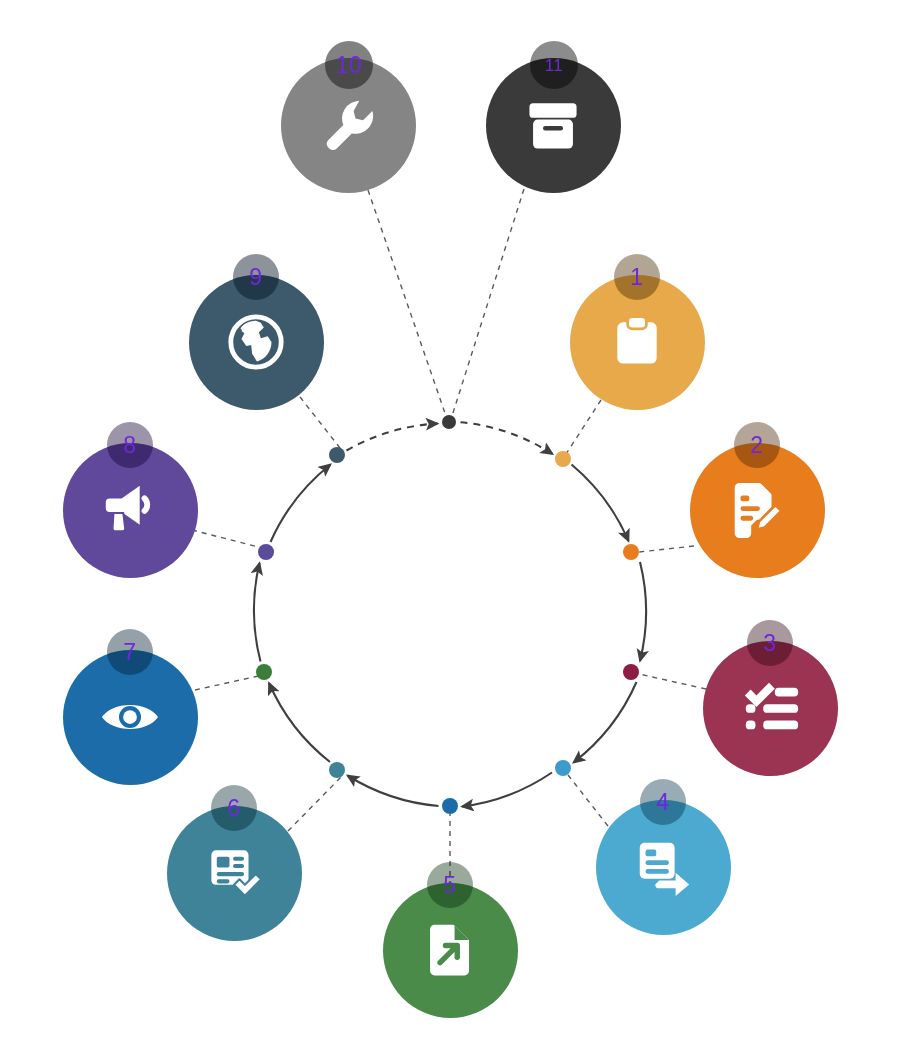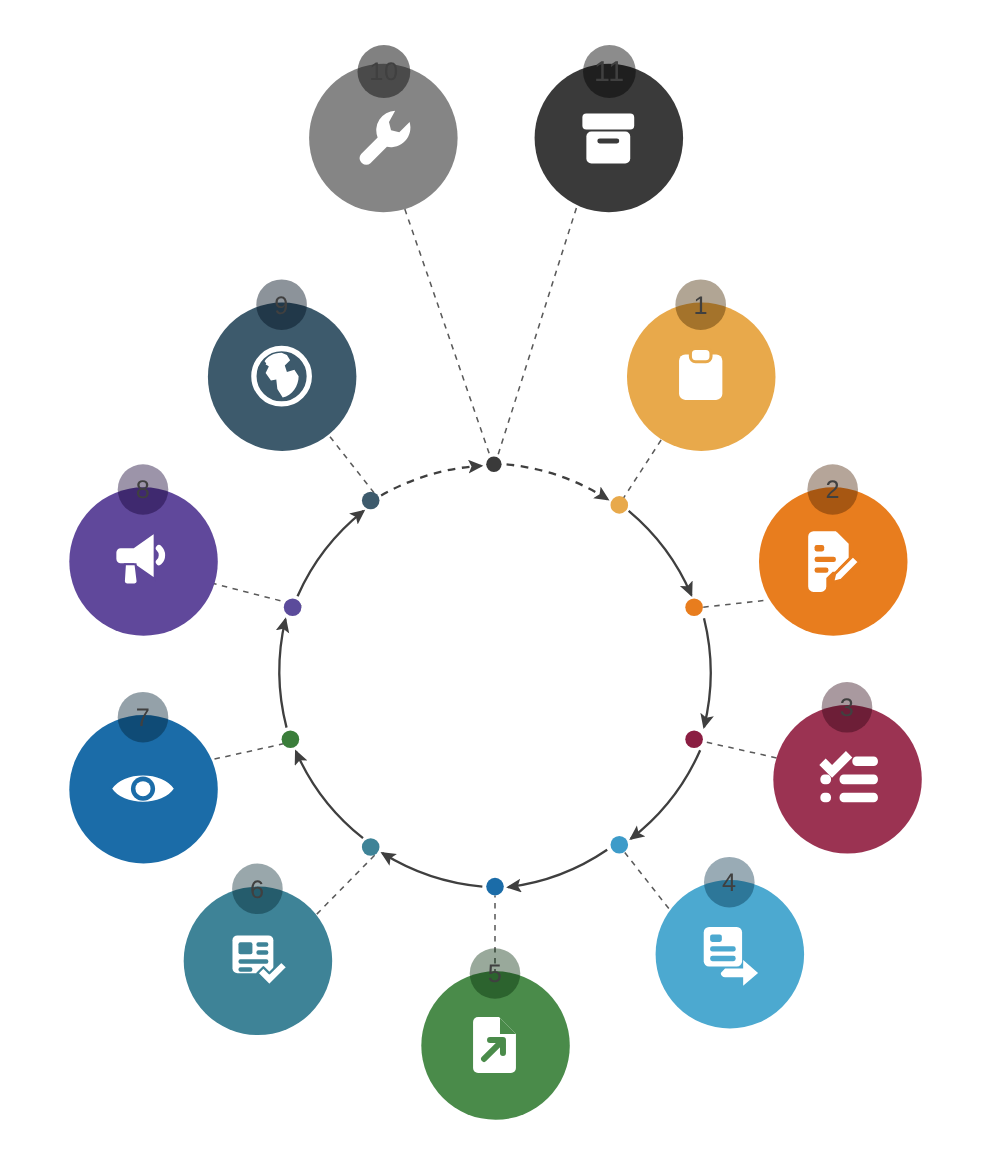--- a/index.html
+++ b/index.html
@@ -14,21 +14,21 @@
   .node{
     position:absolute;
     border-radius:50%;
     display:flex;align-items:center;justify-content:center;
     box-sizing:border-box;
   }
   .badge{
     position:absolute;
     border-radius:50%;
     display:flex;align-items:center;justify-content:center;
-    color:#404040;
+    color:#6d28d9;
     font-family:"Liberation Sans", sans-serif;
     font-weight:400;
     line-height:1;
     letter-spacing:0.5px;
   }
   .node-icon{display:block;}
   svg.arcs{position:absolute;left:0;top:0;width:900px;height:1062px;pointer-events:none;}
   .dot{position:absolute;border-radius:50%;}
 </style>
 </head>
@@ -251,17 +251,17 @@
     <span>10</span>
   </div>
 
   <div class="node" style="left:485.5px;top:57.5px;width:135px;height:135px;background:#3A3A3A;">
     <svg class="node-icon" width="58" height="58" viewBox="0 0 64 64">
       <rect x="6" y="8" width="52" height="16" rx="4" fill="#ffffff"></rect>
       <rect x="10" y="26" width="44" height="32" rx="5" fill="#ffffff"></rect>
       <rect x="21" y="33" width="22" height="5" rx="2.4" fill="#3A3A3A"></rect>
     </svg>
   </div>
-  <div class="badge" style="left:530px;top:41px;width:48px;height:48px;background:rgba(0,0,0,0.45);font-size:26px;">
+  <div class="badge" style="left:530px;top:41px;width:48px;height:48px;background:rgba(0,0,0,0.45);font-size:17px;">
     <span>11</span>
   </div>
 
 </div>
 
 </body></html>

